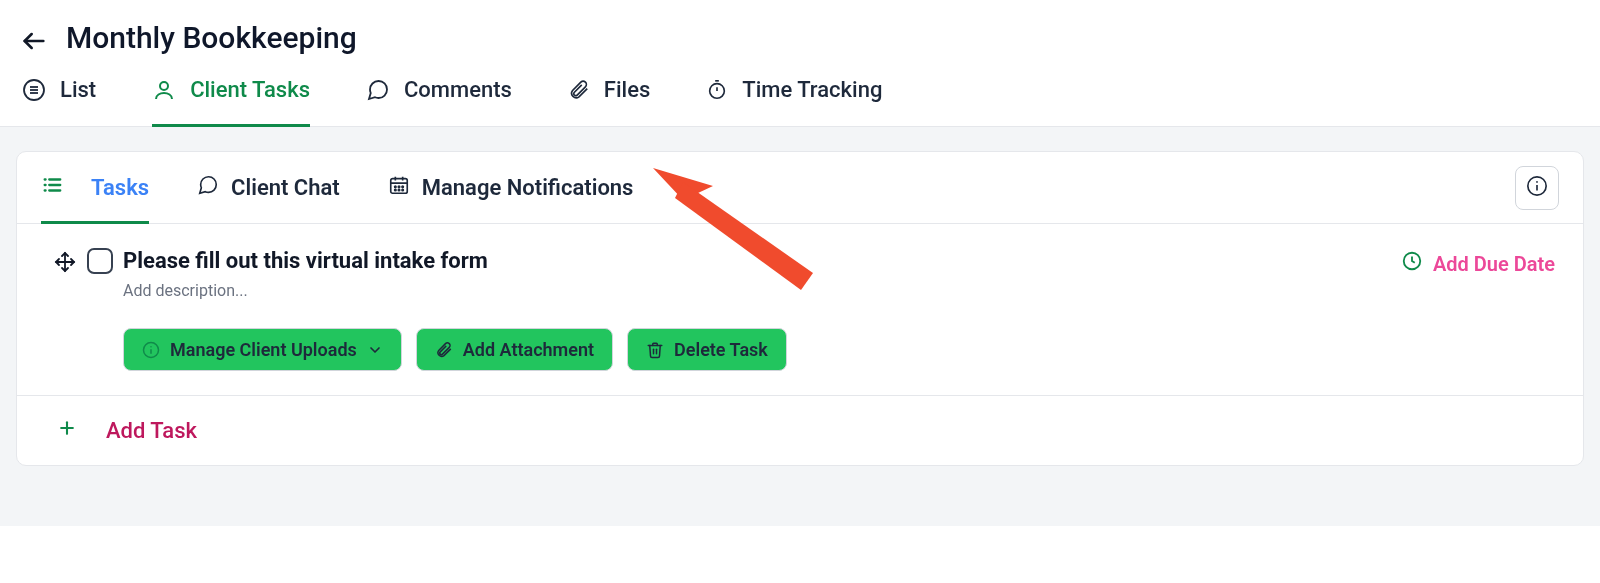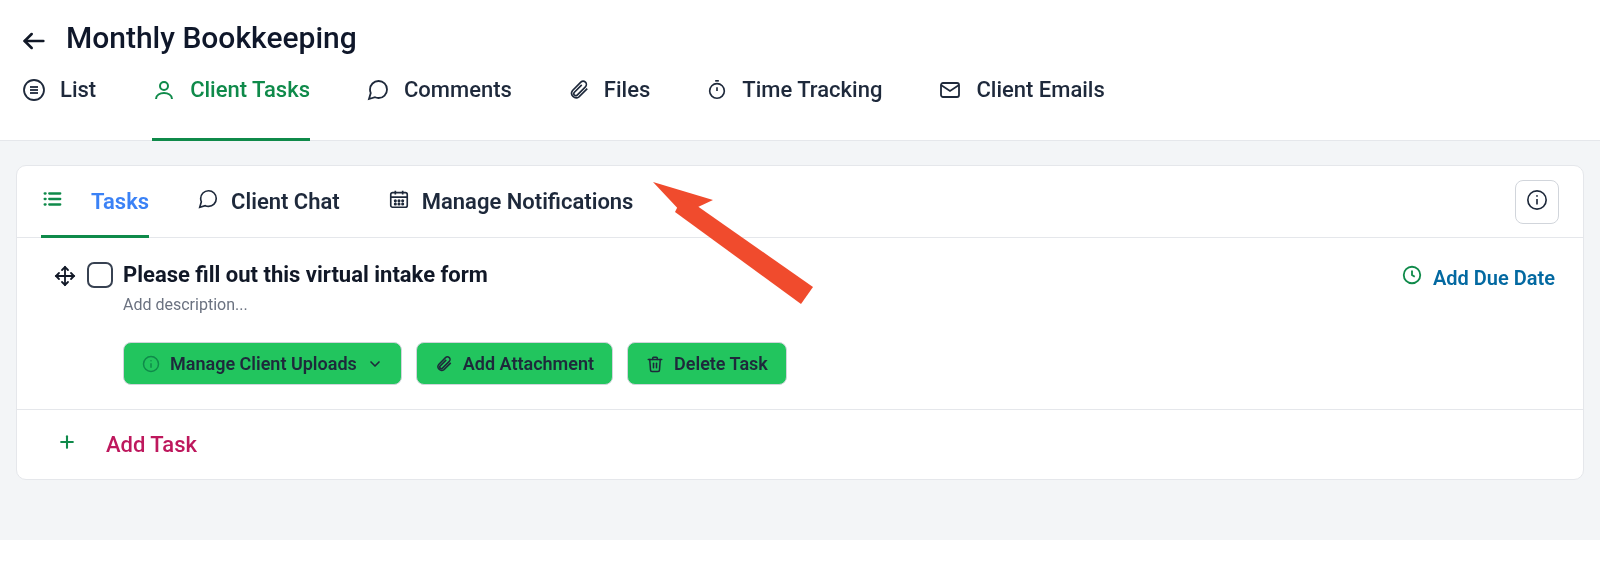--- a/index.html
+++ b/index.html
@@ -30,21 +30,21 @@
     padding: 12px 22px 0 22px;
     border-bottom: 1px solid #e5e7eb;
   }
   .main-tab {
     display: flex;
     align-items: center;
     gap: 14px;
     font-size: 22px;
     font-weight: 500;
     color: #1e293b;
-    padding-bottom: 36px;
+    padding-bottom: 22px;
     cursor: pointer;
     border-bottom: 3px solid transparent;
     margin-bottom: -1px;
   }
   .main-tab.active {
     color: #0f8a4a;
     border-bottom-color: #0f8a4a;
   }
   .main-tab .icon svg { display:block; }
 
@@ -145,21 +145,21 @@
     font-weight: 600;
     color: #1e293b;
     cursor: pointer;
     background:#22c55e;
   }
   .btn svg { display:block; }
   .due-date {
     display: flex;
     align-items: center;
     gap: 10px;
-    color: #0369a1;
+    color: #ec4899;
     font-size: 20px;
     font-weight: 600;
     cursor: pointer;
     white-space: nowrap;
     margin-top: 2px;
   }
   .add-task-row {
     display: flex;
     align-items: flex-end;
     gap: 29px;
@@ -237,29 +237,20 @@
     <span class="icon">
       <svg width="22" height="22" viewBox="0 0 24 24" fill="none" stroke="#1e293b" stroke-width="1.8">
           <circle cx="12" cy="13" r="8"></circle>
           <line x1="12" y1="9" x2="12" y2="13"></line>
           <line x1="10" y1="2" x2="14" y2="2"></line>
         </svg>
     </span>
     <span>Time Tracking</span>
   </div>
 
-  <div class="main-tab">
-    <span class="icon">
-      <svg width="24" height="24" viewBox="0 0 24 24" fill="none" stroke="#1e293b" stroke-width="1.8">
-          <rect x="3" y="5" width="18" height="14" rx="2"></rect>
-          <polyline points="3 7 12 13 21 7"></polyline>
-        </svg>
-    </span>
-    <span>Client Emails</span>
-  </div>
 </div>
 
 <div class="panel-wrap">
   <div class="panel">
 
     <div class="sub-tabs-row">
       <div class="sub-tabs">
         <div class="sub-tab active">
           <span>
             <svg width="22" height="22" viewBox="0 0 24 24" fill="none" stroke="#0f8a4a" stroke-width="2.5" stroke-linecap="round">

